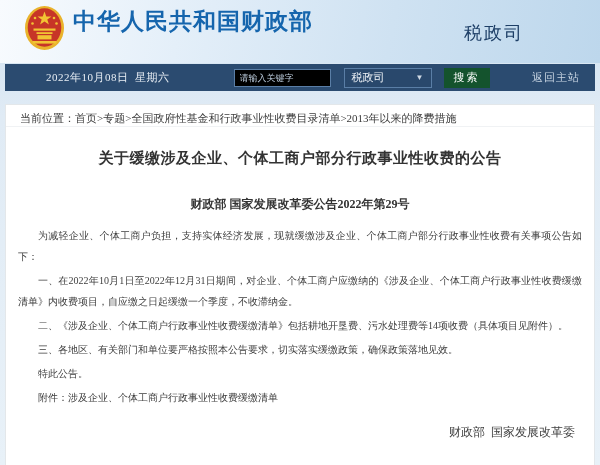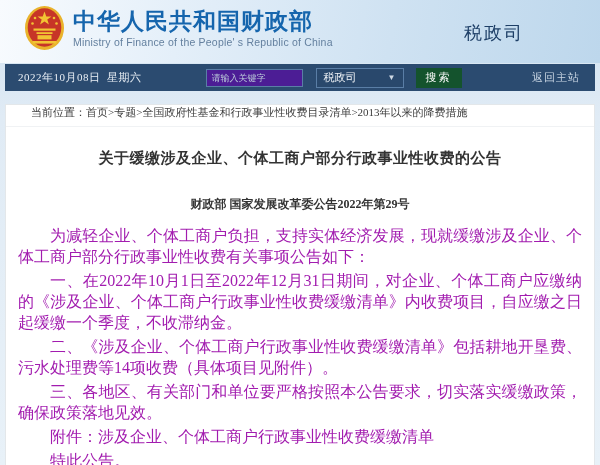--- a/index.html
+++ b/index.html
@@ -32,25 +32,26 @@
     position: absolute; right: 76px; top: 21px;
     font-size: 18px; color: #1d3e66; letter-spacing: 2px;
   }
 
   
   .toolbar {
     margin: 1px 5px 0 5px; height: 27px;
     background: #2b4b70;
     display: flex; align-items: center;
     color: #e8eef4;
+    padding-left: 28px;
   }
   .toolbar-date { margin-left: 13px; font-size: 11px; white-space: pre; letter-spacing: 0.5px; }
   .search-input {
     margin-left: 64px; width: 97px; height: 18px;
-    background: #4c1d95; border: 1px solid #5a7ea6;
+    background: #000000; border: 1px solid #5a7ea6;
     color: #cfd9e4; font-size: 9px; padding: 0 5px;
     font-family: "Liberation Serif", serif; outline: none;
   }
   .search-input::placeholder { color: #b9c8d8; }
   .scope-select {
     margin-left: 13px; width: 88px; height: 20px;
     background: #29486c; border: 1px solid #5a7ea6;
     display: flex; align-items: center; justify-content: space-between;
     padding: 0 7px; cursor: pointer;
   }
@@ -64,39 +65,39 @@
   }
   .back-link { margin-left: auto; margin-right: 15px; font-size: 11px; color: #c9d6e3; text-decoration: none; cursor: pointer; letter-spacing: 1px; }
 
   
   .content-box {
     margin: 13px 5px 0 5px; height: 362px;
     background: #ffffff; border: 1px solid #e3e7ea;
     overflow: hidden;
   }
   .breadcrumb {
-    height: 22px; display: flex; align-items: flex-start;
-    padding-left: 25px; font-size: 11px; color: #3c3c3c;
+    height: 22px; display: flex; align-items: flex-end;
+    padding-left: 14px; font-size: 11px; color: #3c3c3c;
     border-bottom: 1px solid #f0f2f4;
   }
   .breadcrumb .crumb-path { cursor: pointer; }
 
   
   .document { padding: 0 12px; color: #3d3d3d; }
   .doc-title {
     margin-top: 22px; text-align: center;
     font-size: 15px; font-weight: bold; color: #333333; letter-spacing: 0.5px;
   }
   .doc-number {
     margin-top: 28px; text-align: center;
     font-size: 12px; font-weight: bold; color: #333333;
   }
   .document p {
-    font-size: 16px; line-height: 21px; text-indent: 2em;
-    text-align: justify; margin-top: 3px; color: #a21caf;
+    font-size: 10px; line-height: 21px; text-indent: 2em;
+    text-align: justify; margin-top: 3px; color: #404040;
   }
   .document p.first { margin-top: 12px; }
   .doc-signature {
     margin-top: 16px; text-align: right; padding-right: 7px;
     font-size: 12px; white-space: pre; color: #404040;
   }
 </style>
 </head>
 <body>
 
@@ -110,21 +111,20 @@
       <circle cx="30" cy="13" r="1.3" fill="#f2c433"></circle>
       <circle cx="8.5" cy="18.5" r="1.3" fill="#f2c433"></circle>
       <circle cx="32.5" cy="18.5" r="1.3" fill="#f2c433"></circle>
       <rect x="9.5" y="23.5" width="22" height="2.2" fill="#f2c433"></rect>
       <rect x="12.5" y="27.2" width="16" height="1.8" fill="#f2c433"></rect>
       <rect x="13.5" y="30.2" width="14" height="4.2" fill="#f2c433"></rect>
       <rect x="8.5" y="36" width="24" height="2.6" fill="#f2c433"></rect>
     </svg>
     <div class="title-block">
       <div class="site-title">中华人民共和国财政部</div>
-      <div class="site-subtitle">Ministry of Finance of the People' s Republic of China</div>
     </div>
   </div>
   <div class="dept-name">税政司</div>
 </div>
 
 <div class="toolbar">
   <span class="toolbar-date">2022年10月08日  星期六</span>
   <input class="search-input" type="text" placeholder="请输入关键字" style="">
   <div class="scope-select">
     <span class="value">税政司</span>
@@ -141,19 +141,19 @@
   </div>
 
   <div class="document">
     <div class="doc-title">关于缓缴涉及企业、个体工商户部分行政事业性收费的公告</div>
     <div class="doc-number">财政部 国家发展改革委公告2022年第29号</div>
 
     <p class="first">为减轻企业、个体工商户负担，支持实体经济发展，现就缓缴涉及企业、个体工商户部分行政事业性收费有关事项公告如下：</p>
     <p>一、在2022年10月1日至2022年12月31日期间，对企业、个体工商户应缴纳的《涉及企业、个体工商户行政事业性收费缓缴清单》内收费项目，自应缴之日起缓缴一个季度，不收滞纳金。</p>
     <p>二、《涉及企业、个体工商户行政事业性收费缓缴清单》包括耕地开垦费、污水处理费等14项收费（具体项目见附件）。</p>
     <p>三、各地区、有关部门和单位要严格按照本公告要求，切实落实缓缴政策，确保政策落地见效。</p>
+    <p>特此公告。</p>
     <p>附件：涉及企业、个体工商户行政事业性收费缓缴清单</p>
-    <p>特此公告。</p>
 
     <div class="doc-signature">财政部  国家发展改革委</div>
 
   </div>
 </div>
 
 </body></html>

